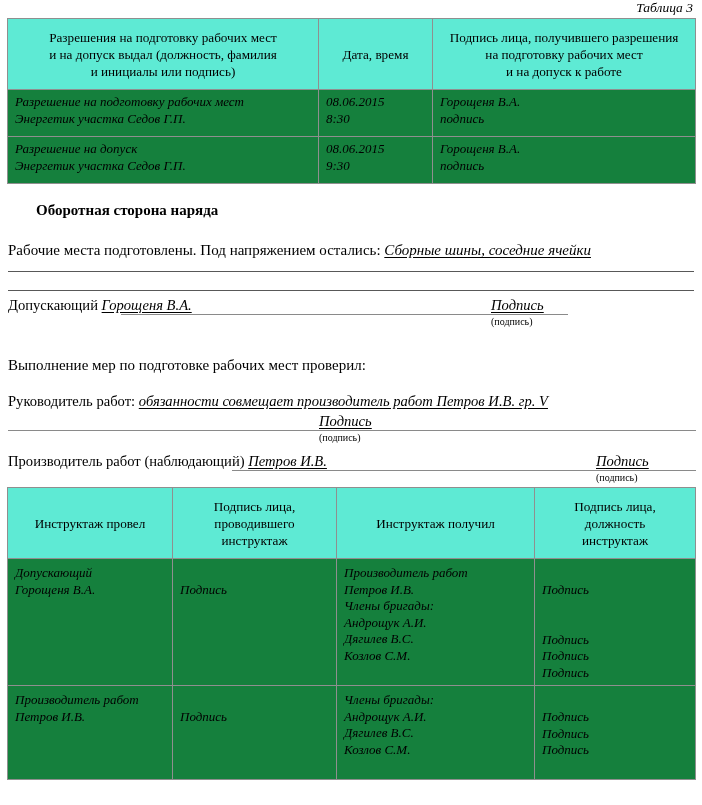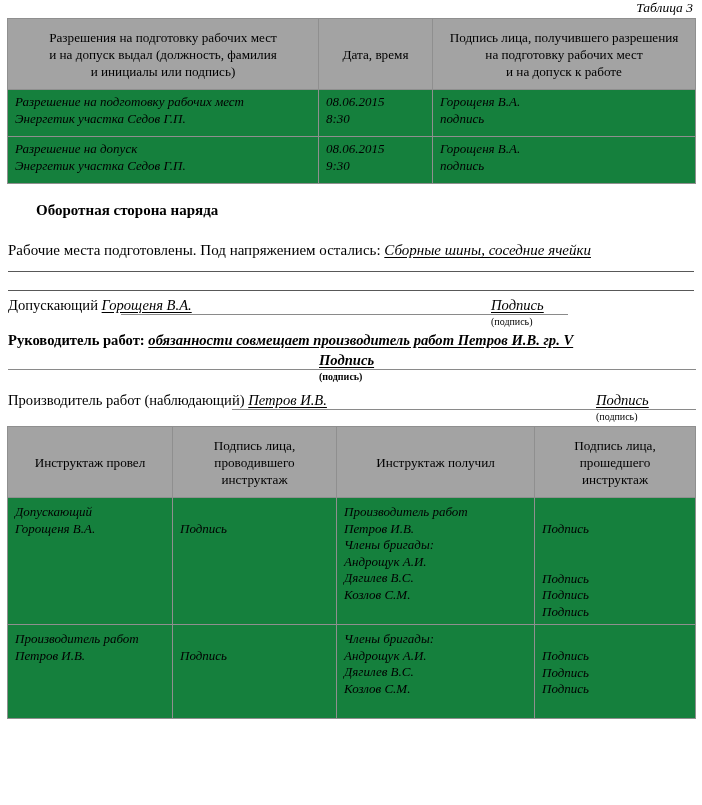--- a/index.html
+++ b/index.html
@@ -54,21 +54,21 @@
     margin: 0;
   }
   table.doc td, table.doc th {
     border: 1px solid #8f8f8f;
     vertical-align: top;
     padding: 4px 6px 4px 7px;
     font-size: 13px;
     line-height: 16.5px;
   }
   table.doc thead th {
-    background: #a3a3a3;
+    background: #5eead4;
     text-align: center;
     vertical-align: middle;
     font-weight: normal;
     font-size: 13.2px;
     line-height: 17px;
     padding: 6px 6px;
   }
   table.doc tbody td {
     font-style: italic;
     background: #15803d;
@@ -225,22 +225,23 @@
     <hr class="rule" style="margin-top:18px;">
 
     <div class="sig-row" style="margin-top:4px; height:34px;">
       <span class="lbl">Допускающий</span>
       <span class="val">Горощеня В.А.</span>
       <span class="sign" style="left:483px; top:0;">Подпись</span>
       <span class="baseline" style="left:113px; width:447px; top:19px;"></span>
       <span class="caption" style="left:483px; top:21px; width:80px;">(подпись)</span>
     </div>
 
-
-    <div class="sig-row" style="margin-top:1px; height:47px;font-weight:bold;">
+    <div class="para" style="margin-top:26px;">Выполнение мер по подготовке рабочих мест проверил:</div>
+
+    <div class="sig-row" style="margin-top:16px; height:47px;">
       <span class="lbl">Руководитель работ:</span>
       <span class="val">обязанности совмещает производитель работ Петров И.В. гр. V</span>
       <span class="sign" style="left:311px; top:20px;">Подпись</span>
       <span class="baseline" style="left:0; width:688px; top:39px;"></span>
       <span class="caption" style="left:311px; top:41px; width:80px;">(подпись)</span>
     </div>
 
     <div class="sig-row" style="margin-top:13px; height:34px;">
       <span class="lbl">Производитель работ (наблюдающий)</span>
       <span class="val">Петров И.В.</span>
@@ -266,21 +267,21 @@
         <th>
           <div>Подпись лица,</div>
           <div>проводившего</div>
           <div>инструктаж</div>
         </th>
         <th>
           <div>Инструктаж получил</div>
         </th>
         <th>
           <div>Подпись лица,</div>
-          <div>прошедшего</div>
+          <div>должность</div>
           <div>инструктаж</div>
         </th>
       </tr>
     </thead>
     <tbody>
       <tr class="r1">
         <td>
           <div class="cell-line">Допускающий</div>
           <div class="cell-line">Горощеня В.А.</div>
         </td>

